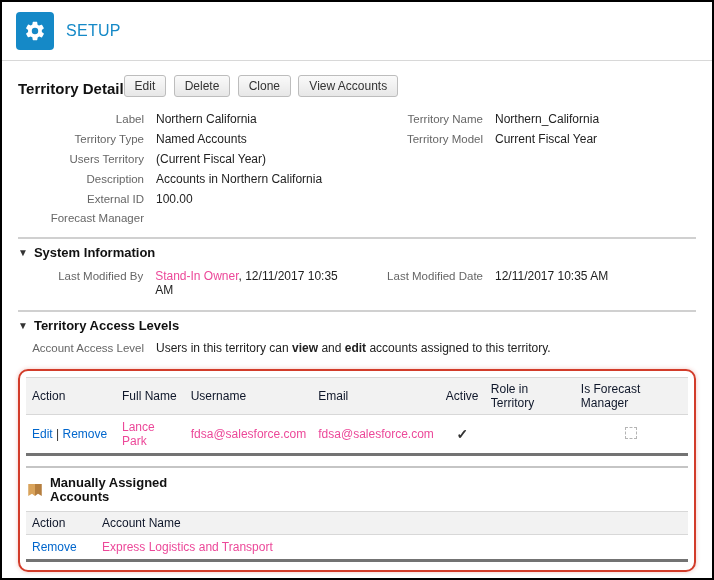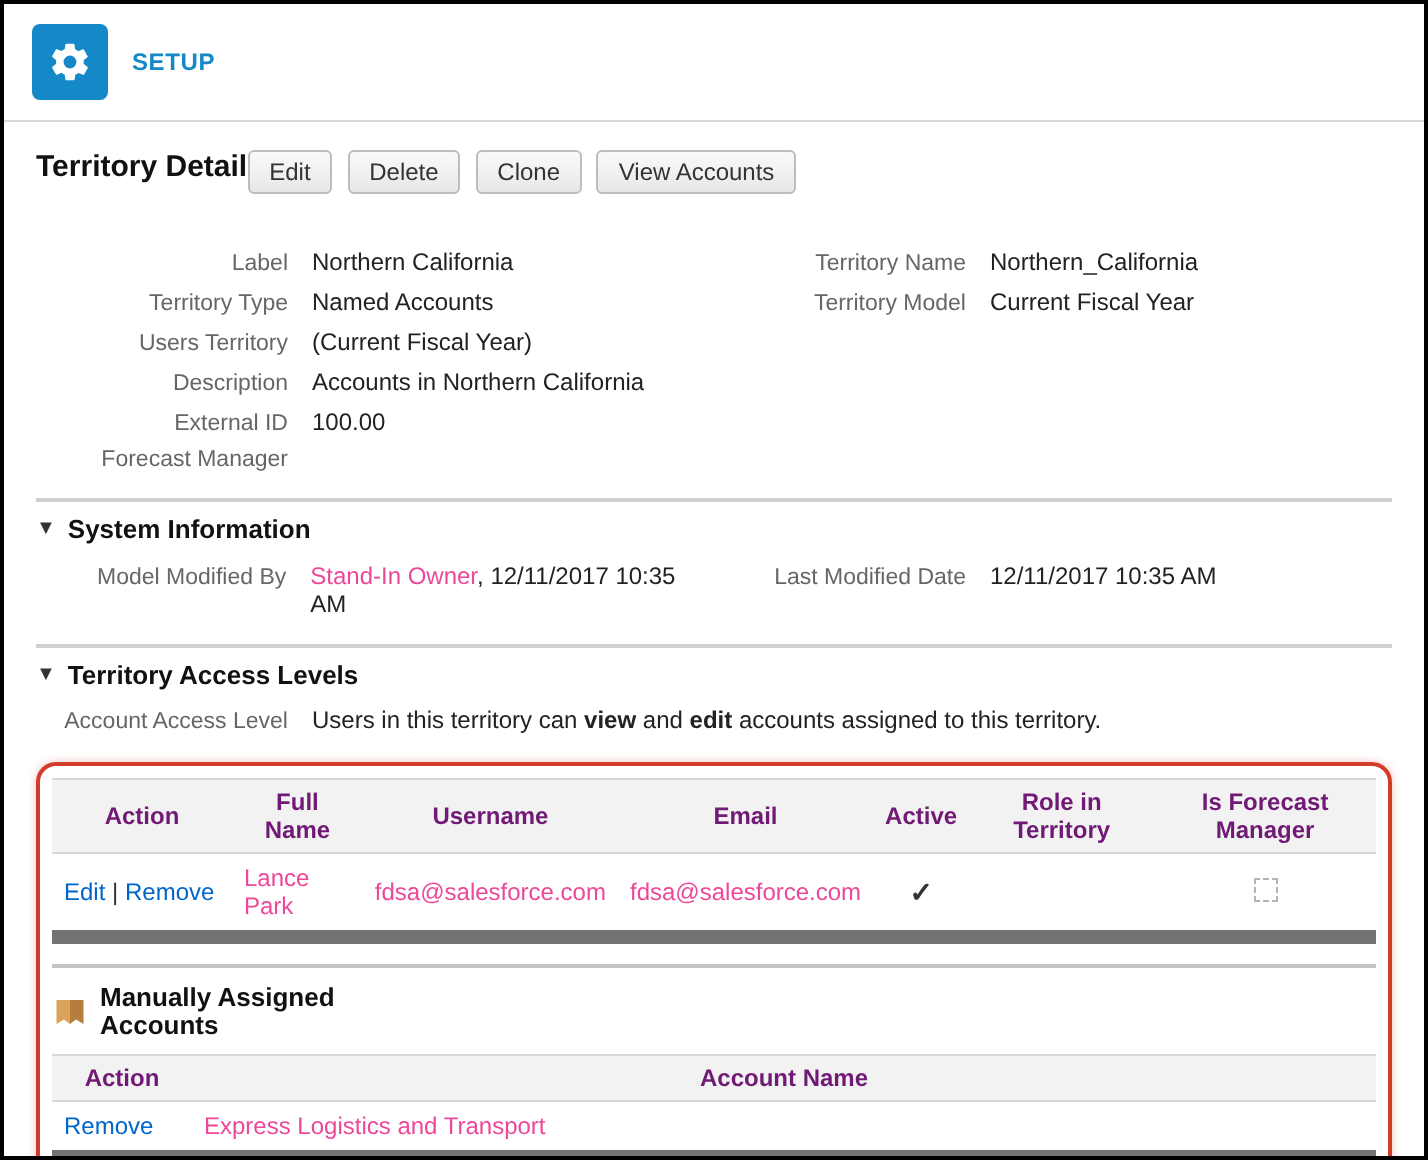--- a/index.html
+++ b/index.html
@@ -1,23 +1,23 @@
 <!DOCTYPE html>
 <html><head>
 <meta charset="utf-8">
 <style>
 *{box-sizing:border-box;margin:0;padding:0}
 body{font-family:Arial,Helvetica,sans-serif;font-size:12px;color:#333;background:#fff;width:714px;height:580px;border:2px solid #000;overflow:hidden}
 .header{display:flex;align-items:center;padding:10px 14px;border-bottom:1px solid #d8d8d8}
 .gear-box{width:38px;height:38px;background:#1589c7;border-radius:4px;display:flex;align-items:center;justify-content:center;margin-right:12px}
 .gear-box svg{width:22px;height:22px;fill:#fff}
-.header-text .setup-label{color:#1589c7;font-size:12px;font-weight:700;letter-spacing:.3px}
+.header-text .setup-label{color:#1589c7;font-size:16px;font-weight:400;letter-spacing:.3px}
 .header-text .page-title{font-size:20px;font-weight:600;color:#222;margin-top:-2px}
 .main{padding:14px 16px}
-.detail-row{display:flex;align-items:flex-start;margin-bottom:24px}
+.detail-row{display:flex;align-items:flex-end;margin-bottom:12px}
 .detail-title{font-size:15px;font-weight:700;color:#111;margin-right:auto}
 .btn{background:linear-gradient(#fafafa,#e7e7e7);border:1px solid #bdbdbd;border-radius:3px;padding:3px 10px;font-size:12px;cursor:pointer;margin-left:4px;color:#333}
 .btn:first-of-type{margin-left:0}
 .field-grid{margin-top:6px}
 .field-line{display:flex;font-size:12px;padding:3px 0;align-items:baseline}
 .fl-wrap{flex:1;display:flex;align-items:baseline}
 .flabel{text-align:right;color:#666;width:138px;padding-right:12px;font-size:11.5px}
 .fval{color:#222}
 .linkplain{cursor:pointer;color:#222}
 hr.sep{border:0;border-top:2px solid #d0d0d0;margin:10px 0 6px}
@@ -25,22 +25,22 @@
 .section-head .tri{margin-right:6px;font-size:10px;color:#333}
 .access-line{font-size:12px;display:flex;align-items:baseline;padding:2px 0}
 .highlight-box{border:2px solid #d23c2a;border-radius:10px;padding:6px 6px 8px;margin-top:12px;box-shadow:0 0 4px rgba(210,60,42,.3)}
 .panel-head{display:flex;align-items:center;padding:2px 0 6px}
 .panel-title{font-weight:700;font-size:13px;color:#111;margin-left:6px}
 .user-icon{width:18px;height:18px}
 .user-icon svg{width:18px;height:18px;fill:#3b88c4}
 .book-icon{width:18px;height:18px}
 .book-icon svg{width:18px;height:18px}
 .table{width:100%;border-collapse:collapse;font-size:12px}
-.table th{background:#f2f2f2;border-top:1px solid #d8d8d8;border-bottom:1px solid #d8d8d8;text-align:center;padding:4px 6px;font-weight:700;color:#701a75}
-.table td{border-bottom:7px solid #737373;padding:5px 6px;vertical-align:middle}
+.table th{background:#f2f2f2;border-top:1px solid #d8d8d8;border-bottom:1px solid #d8d8d8;text-align:left;padding:4px 6px;font-weight:400;color:#0f172a}
+.table td{border-bottom:3px solid #737373;padding:5px 6px;vertical-align:middle}
 .action-link{color:#0066cc;cursor:pointer}
 .divider-bar{border:0;border-top:2px solid #c5c5c5;margin:10px 0 6px}
 .chk{font-size:14px;font-weight:700;text-align:center}
 .fc-box{width:12px;height:12px;border:1px dashed #b5b5b5;display:inline-block}
 .panel-btn-area{text-align:center;flex:1}
 .pbtn{background:linear-gradient(#fafafa,#e7e7e7);border:1px solid #bdbdbd;border-radius:3px;padding:3px 10px;font-size:12px;cursor:pointer}
 .no-underline{color:#ec4899;}
 </style>
 </head>
 <body>
@@ -121,21 +121,21 @@
   </div>
 
   <hr class="sep">
 
   <div class="section-head">
       <span class="tri">▼</span>
       <span>System Information</span>
     </div>
   <div class="field-line">
     <div class="fl-wrap">
-        <div class="flabel">Model Modified By</div>
+        <div class="flabel">Last Modified By</div>
         <div class="fval"><span class="no-underline">Stand-In Owner</span><span>, 12/11/2017 10:35 AM</span></div>
       </div>
     <div class="fl-wrap">
         <div class="flabel">Last Modified Date</div>
         <div class="fval">12/11/2017 10:35 AM</div>
       </div>
   </div>
 
   <hr class="sep">
 

